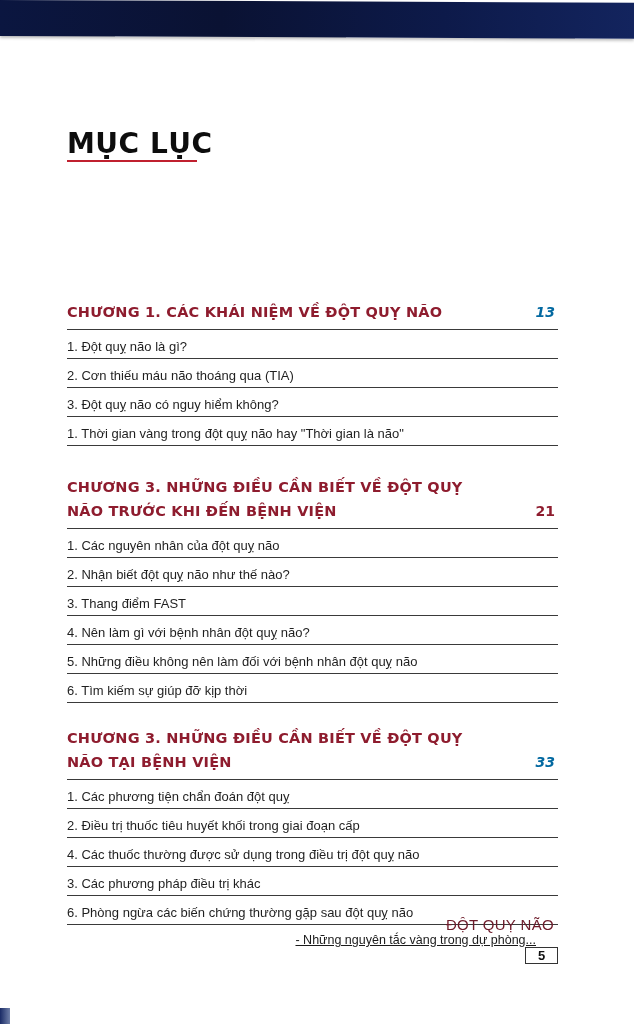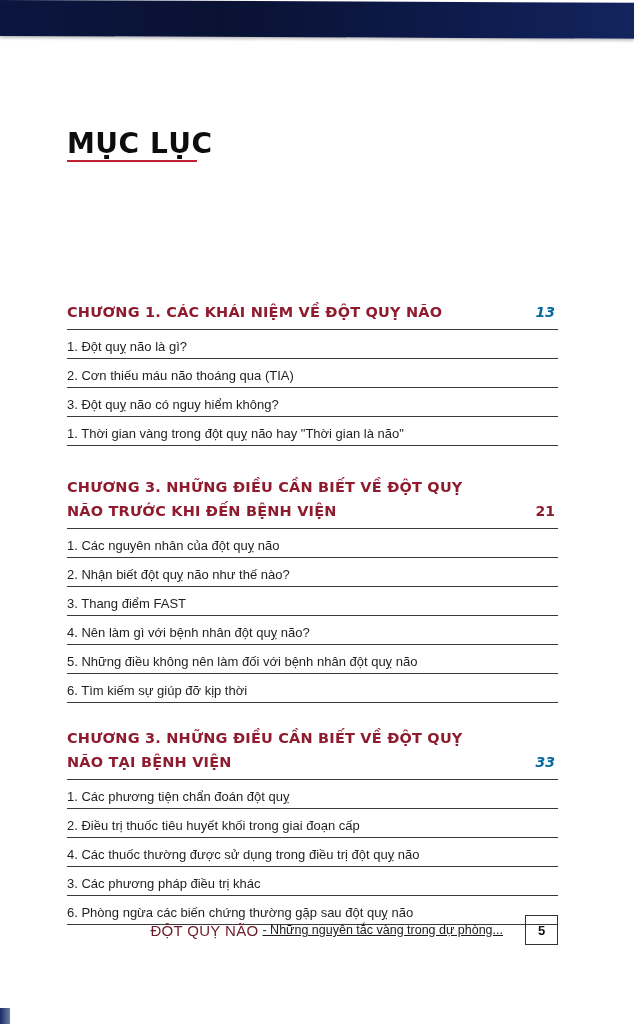--- a/index.html
+++ b/index.html
@@ -47,22 +47,22 @@
   }
   .chapter-page.dark { color:#0369a1;font-style:italic; }
   .chapter-page.red { color:#8e1c2e; }
   .item {
     font-size:13px; line-height:20px; height:20px;
     padding-top:7px; padding-bottom:1px;
     border-bottom:1px solid #3a3a3a; color:#1f1f1f;
     white-space:nowrap;
   }
   .footer {
-    position:absolute; top:916px; left:140px; width:418px; height:28px;
-    display:flex; align-items:center; justify-content:flex-end;
+    position:absolute; top:936px; left:140px; width:418px; height:28px;
+    display:flex; align-items:flex-end; justify-content:flex-end;flex-direction:column;
   }
   .footer-book {
     font-size:15px; color:#6e1b2a; letter-spacing:0.3px; margin-right:4px;
   }
   .footer-sub {
     font-size:12.5px; color:#1a1a1a; margin-right:22px;text-decoration:underline;
   }
   .footer-page {
     width:33px; height:30px; border:1px solid #333; box-sizing:border-box;
     display:flex; align-items:center; justify-content:center;

